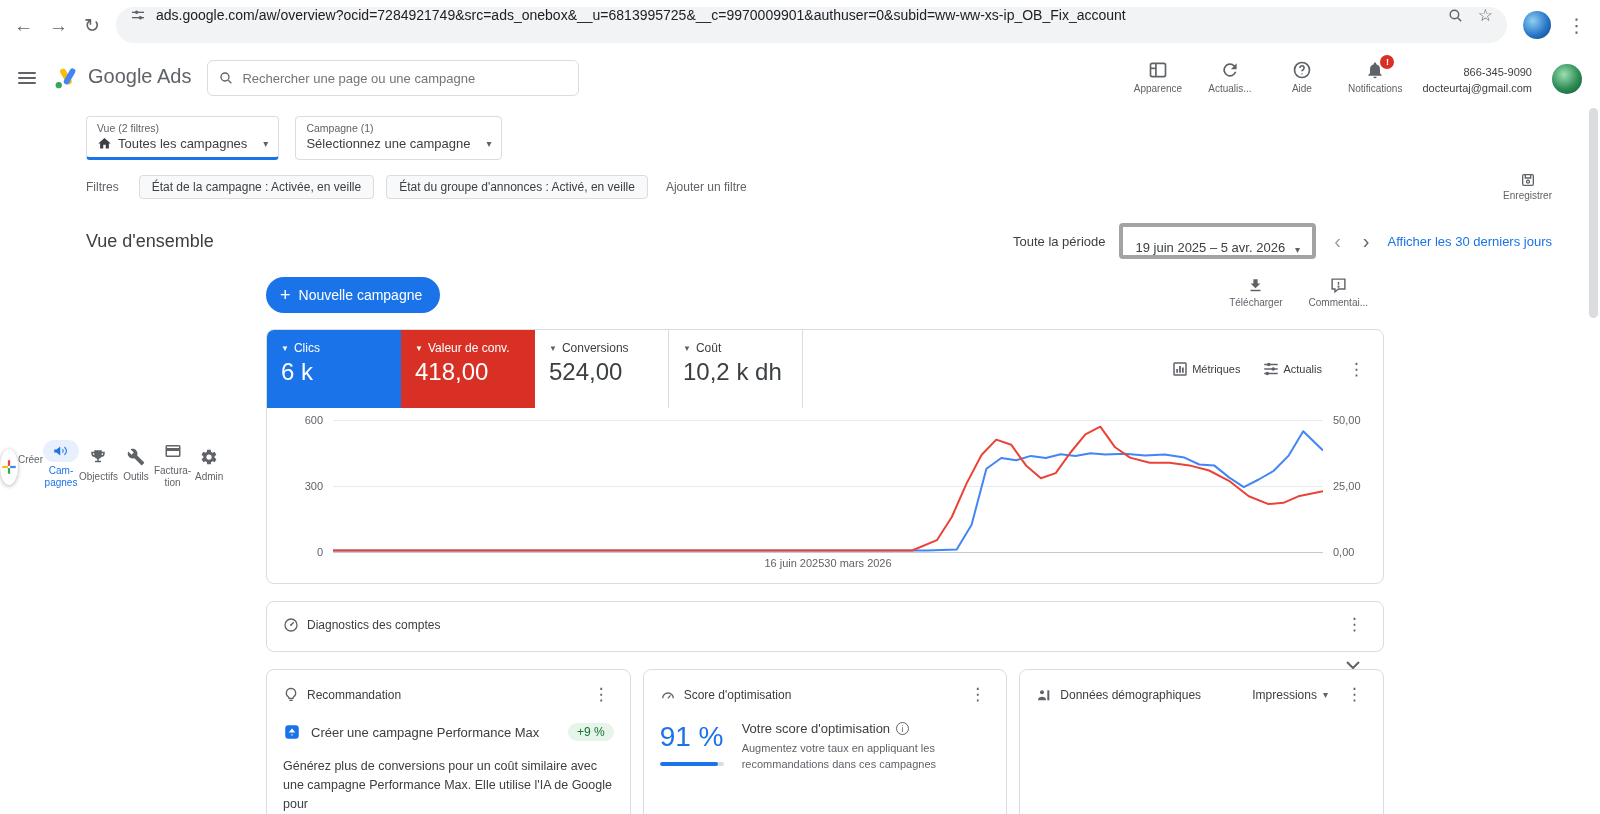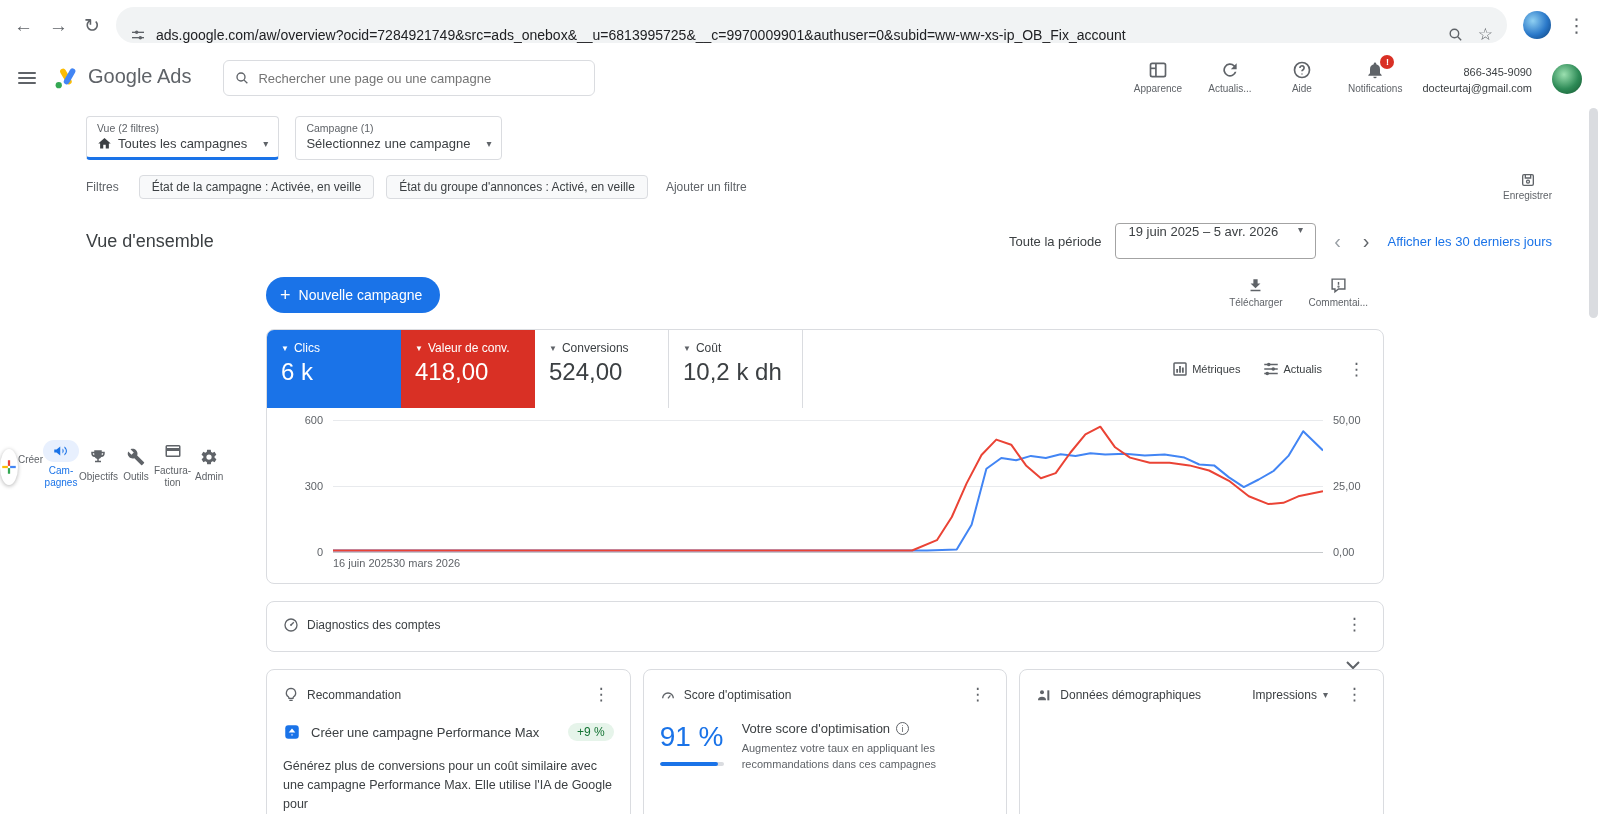--- a/index.html
+++ b/index.html
@@ -4,35 +4,35 @@
 <style>
   * { margin:0; padding:0; box-sizing:border-box; }
   html,body { width:1600px; height:814px; overflow:hidden; background:#fff;
     font-family:"Liberation Sans", sans-serif; color:#3c4043; }
   .ic { display:inline-block; vertical-align:middle; }
   svg { display:block; }
 
   
   .chrome { height:50px; display:flex; align-items:center; padding:0 14px; gap:16px; background:#fff; }
   .nav-glyph { font-size:19px; color:#5f6368; cursor:pointer; line-height:1; }
-  .url-pill { flex:1; height:36px; background:#f1f3f4; border-radius:18px; display:flex; align-items:flex-end;
+  .url-pill { flex:1; height:36px; background:#f1f3f4; border-radius:18px; display:flex; align-items:flex-start;
     padding:0 14px; gap:10px; }
   .url-text { font-size:14px; color:#202124; white-space:nowrap; overflow:hidden; flex:1; }
   .pill-right { display:flex; align-items:center; gap:14px; }
   .avatar { width:28px; height:28px; border-radius:50%;
     background:radial-gradient(circle at 35% 35%, #8fd0f2, #2a78c9 55%, #0b3d74); }
 
   
   .ads-header { height:56px; display:flex; align-items:center; padding:0 18px; gap:16px; background:#fff; }
   .burger { width:18px; display:flex; flex-direction:column; gap:3px; cursor:pointer; }
   .burger span { height:2px; background:#5f6368; border-radius:1px; }
   .brand { display:flex; align-items:flex-start; gap:8px; }
   .brand-name { font-size:20px; color:#5f6368; }
   .hd-search { width:372px; height:36px; border:1px solid #dadce0; border-radius:6px; display:flex;
-    align-items:center; gap:8px; padding:0 10px; margin-left:16px; }
+    align-items:center; gap:8px; padding:0 10px; }
   .hd-search input { border:none; outline:none; flex:1; font-size:13px; color:#3c4043; background:transparent;
     font-family:"Liberation Sans", sans-serif; }
   .hd-right { margin-left:auto; display:flex; align-items:flex-start; gap:20px; }
   .hd-item { display:flex; flex-direction:column; align-items:center; gap:3px; cursor:pointer; position:relative;
     color:#5f6368; min-width:52px; }
   .hd-item .lbl { font-size:10px; color:#5f6368; white-space:nowrap; }
   .notif-badge { position:absolute; top:-5px; right:8px; background:#d93025; color:#fff; font-size:9px;
     width:14px; height:14px; border-radius:50%; display:flex; align-items:center; justify-content:center; font-weight:bold; }
   .acct { text-align:right; font-size:11px; color:#3c4043; line-height:1.5; padding-top:4px; }
   .avatar2 { width:30px; height:30px; border-radius:50%; margin-top:4px;
@@ -67,22 +67,22 @@
   .add-filter { font-size:12px; color:#5f6368; cursor:pointer; margin-left:6px; }
   .save-block { margin-left:auto; display:flex; flex-direction:column; align-items:center; gap:2px;
     color:#5f6368; cursor:pointer; }
   .save-block .lbl { font-size:10px; }
 
   
   .overview-bar { display:flex; align-items:center; padding:16px 48px 8px 26px; }
   .page-title { font-size:18px; color:#3c4043; font-weight:400; }
   .ov-right { margin-left:auto; display:flex; align-items:center; gap:14px; }
   .period-lbl { font-size:13px; color:#3c4043; }
-  .date-box { border:1px solid #a3a3a3; border-radius:4px; height:36px; display:flex; align-items:flex-start;
-    gap:10px; padding:0 12px; font-size:13px; color:#3c4043; cursor:pointer; }
+  .date-box { border:4px solid #a3a3a3; border-radius:4px; height:36px; display:flex; align-items:flex-end;
+    padding:0 12px; font-size:13px; color:#3c4043; cursor:pointer; }
   .chev { font-size:20px; color:#9aa0a6; cursor:pointer; padding:0 4px; line-height:1; }
   .chev.fwd { color:#5f6368; }
   .link { font-size:13px; color:#1a73e8; cursor:pointer; white-space:nowrap; }
 
   
   .content { width:1118px; margin-left:206px; }
   .actions-row { display:flex; align-items:flex-start; margin-top:10px; }
   .new-campaign { background:#1a73e8; color:#fff; border:none; border-radius:18px; height:36px; padding:0 18px 0 14px;
     font-size:14px; display:flex; align-items:center; gap:8px; cursor:pointer; font-family:"Liberation Sans", sans-serif; }
   .plus-sign { font-size:18px; line-height:1; }
@@ -107,21 +107,21 @@
   .tool-btn .lbl { font-size:11px; color:#3c4043; }
   .kebab { font-size:17px; color:#5f6368; cursor:pointer; padding:4px; line-height:1; }
 
   .plot { position:relative; height:132px; margin:12px 60px 0 66px; }
   .gridline { position:absolute; left:0; right:0; border-top:1px solid #e8eaed; }
   .gridline.g2 { border-top-color:#c6c9cc; }
   .tick { position:absolute; font-size:11px; color:#5f6368; }
   .tick.tleft { right:calc(100% + 10px); }
   .tick.tright { left:calc(100% + 10px); }
   #chart-svg { position:absolute; inset:0; width:100%; height:100%; }
-  .x-labels { display:flex; justify-content:flex-start; margin:5px 60px 0 66px; font-size:11px; color:#5f6368; }
+  .x-labels { display:flex; justify-content:center; margin:5px 60px 0 66px; font-size:11px; color:#5f6368; }
 
   
   .diag-card { margin-top:17px; padding:10px 16px 14px; position:relative; }
   .diag-head { display:flex; align-items:center; gap:8px; color:#3c4043; }
   .diag-title { font-size:12px; }
   .diag-headline { font-size:16px; color:#202124; margin-top:10px; }
   .diag-sub { font-size:12px; color:#5f6368; margin-top:5px; }
   .diag-expand { position:absolute; right:22px; top:58px; cursor:pointer; color:#5f6368; }
 
   

